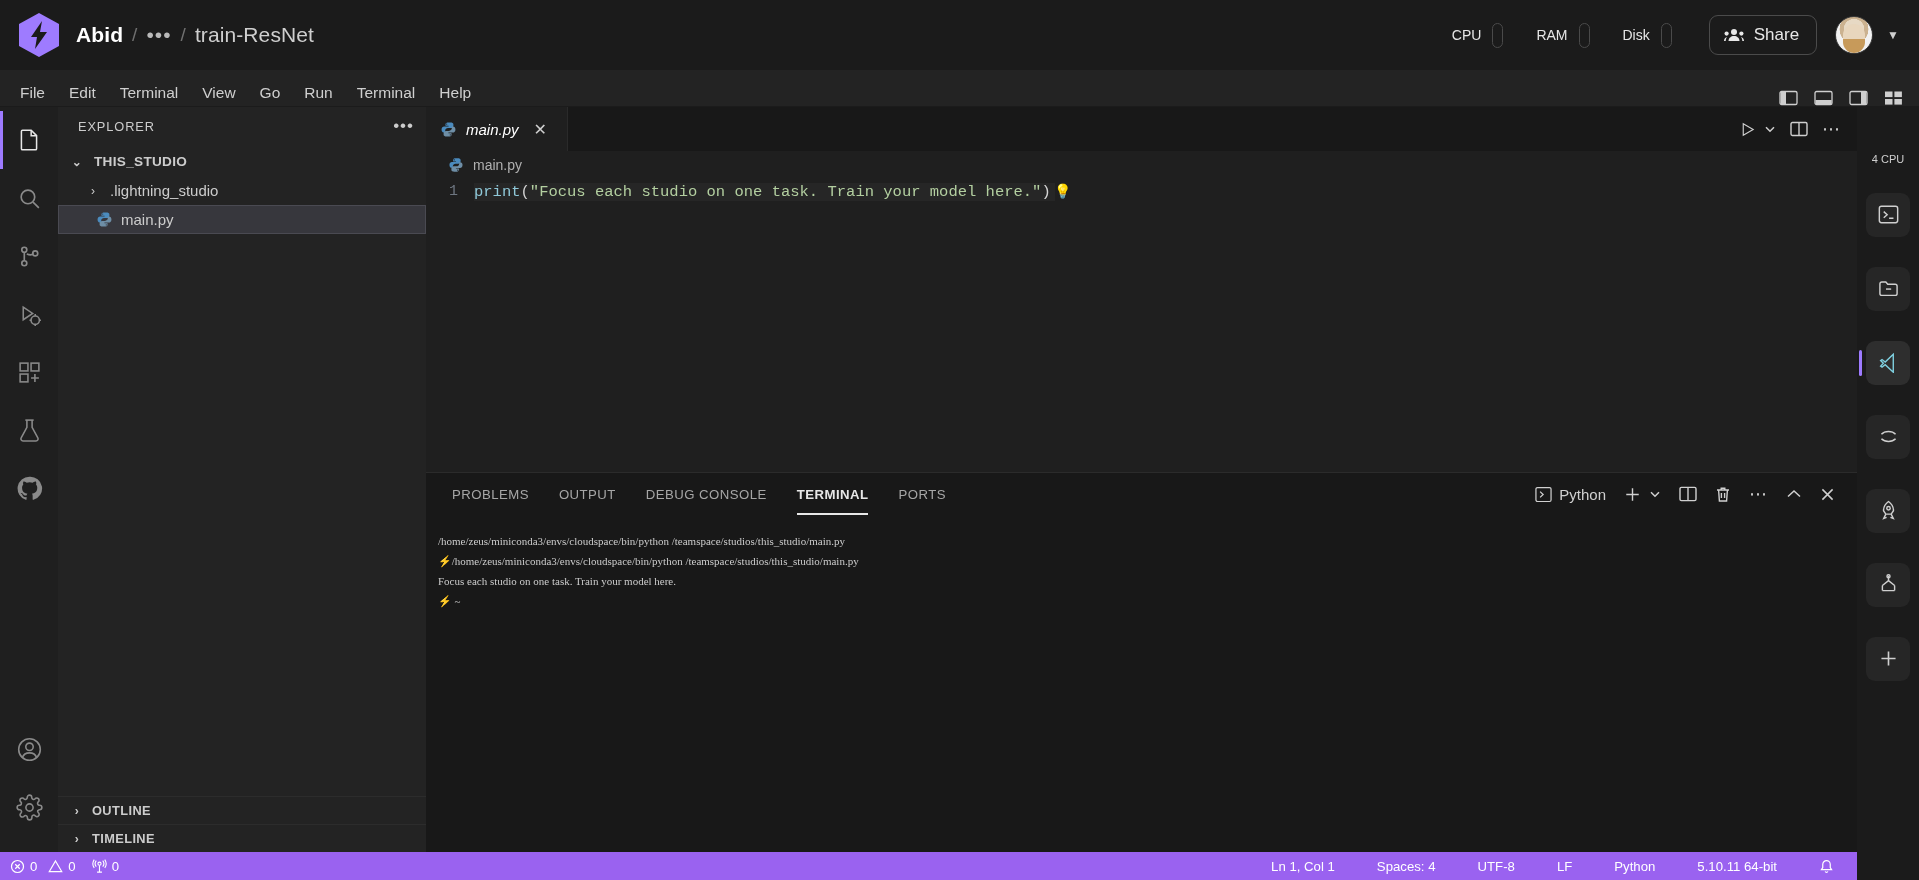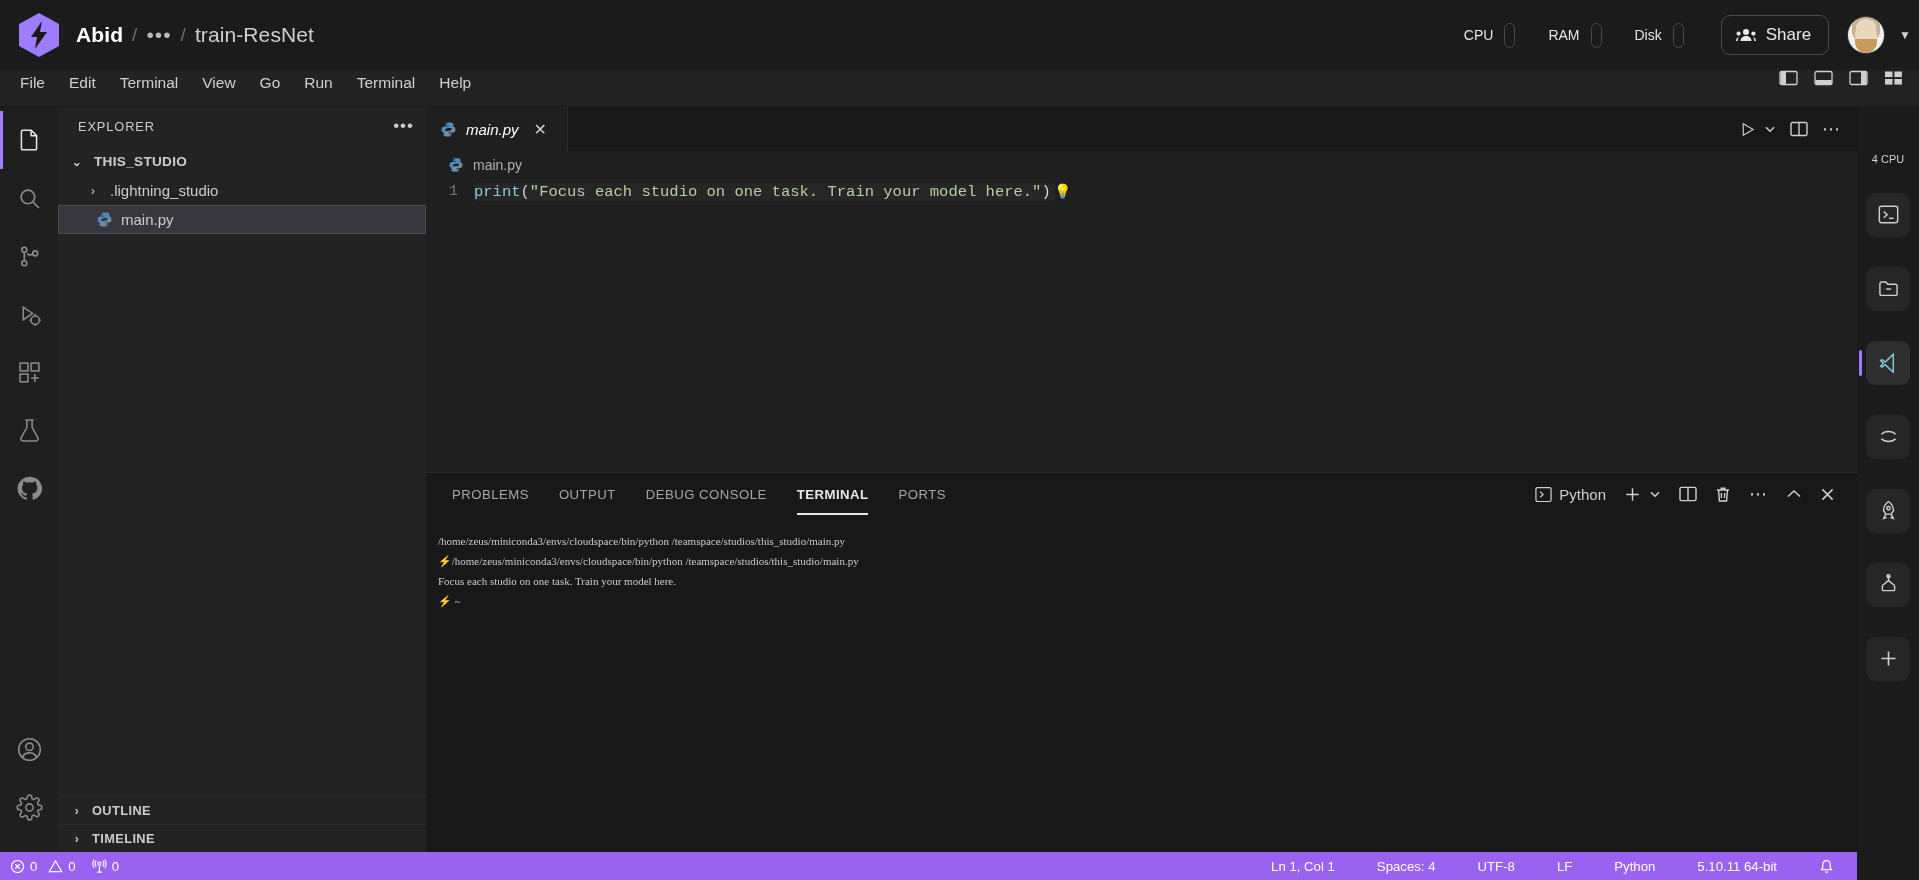--- a/index.html
+++ b/index.html
@@ -10,21 +10,21 @@
     overflow: hidden;
     -webkit-font-smoothing: antialiased;
   }
   .app { position: relative; width: 1919px; height: 880px; display: flex; flex-direction: column; background:#1b1b1b; }
 
   
   .lightning-bar {
     height: 70px; flex: 0 0 70px;
     background: #1b1b1b;
     display: flex; align-items: center;
-    padding: 0 8px 0 18px;
+    padding: 0 20px 0 18px;
     position: relative; z-index: 5;
   }
   .logo-hex { width: 42px; height: 46px; flex: 0 0 42px; position: relative; margin-right: 16px; }
   .logo-hex svg { display:block; }
   .crumbs { display: flex; align-items: center; gap: 9px; font-size: 21px; letter-spacing:.1px; }
   .crumb-owner { color: #ffffff; font-weight: 700; }
   .crumb-sep { color: #707070; font-weight: 400; font-size: 19px; }
   .crumb-dots { color: #b9b9b9; font-size: 21px; letter-spacing: 1px; line-height: 8px; }
   .crumb-name { color: #cfcfcf; font-weight: 400; }
   .top-right { margin-left: auto; display: flex; align-items: center; gap: 0; }
@@ -50,21 +50,21 @@
     content:""; position:absolute; left:50%; top:20%; transform:translateX(-50%);
     width: 22px; height: 15px; border-radius: 11px 11px 0 0; background:#e8d6bd; z-index:2;
   }
   .caret-down { margin-left: 14px; color:#cfcfcf; font-size: 12px; }
 
   
   .vscode { flex: 1 1 auto; display: flex; flex-direction: column; background:#1f1f1f; position:relative; }
 
   .titlebar {
     height: 37px; flex: 0 0 37px; background:#232323;
-    display:flex; align-items:flex-start; position:relative;
+    display:flex; align-items:flex-end; position:relative;
     border-bottom: 1px solid #1b1b1b;
   }
   .menu { display:flex; align-items:center; gap: 0; padding-left: 8px; }
   .menu-item { color:#cfcfcf; font-size: 15.5px; padding: 4px 12px; cursor:pointer; white-space:nowrap; }
   .win-title {
     position:absolute; left:0; right:0; text-align:center;
     color:#bfbfbf; font-size: 14.5px; pointer-events:none;
   }
   .layout-icons { margin-left:auto; display:flex; align-items:center; gap: 16px; padding-right: 16px; }
   .layout-icons .li { width:19px; height:16px; cursor:pointer; }

